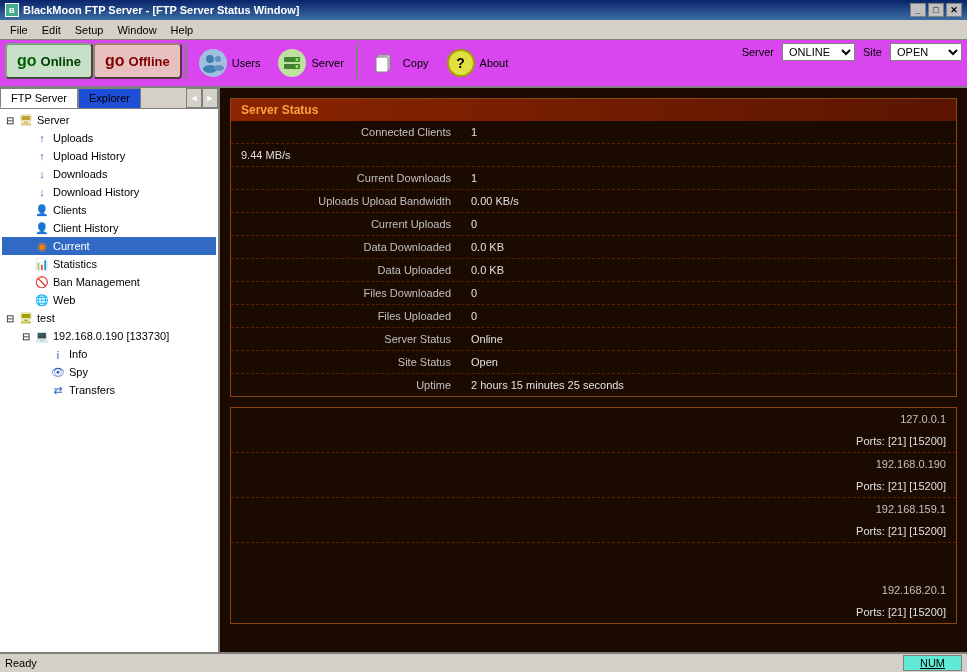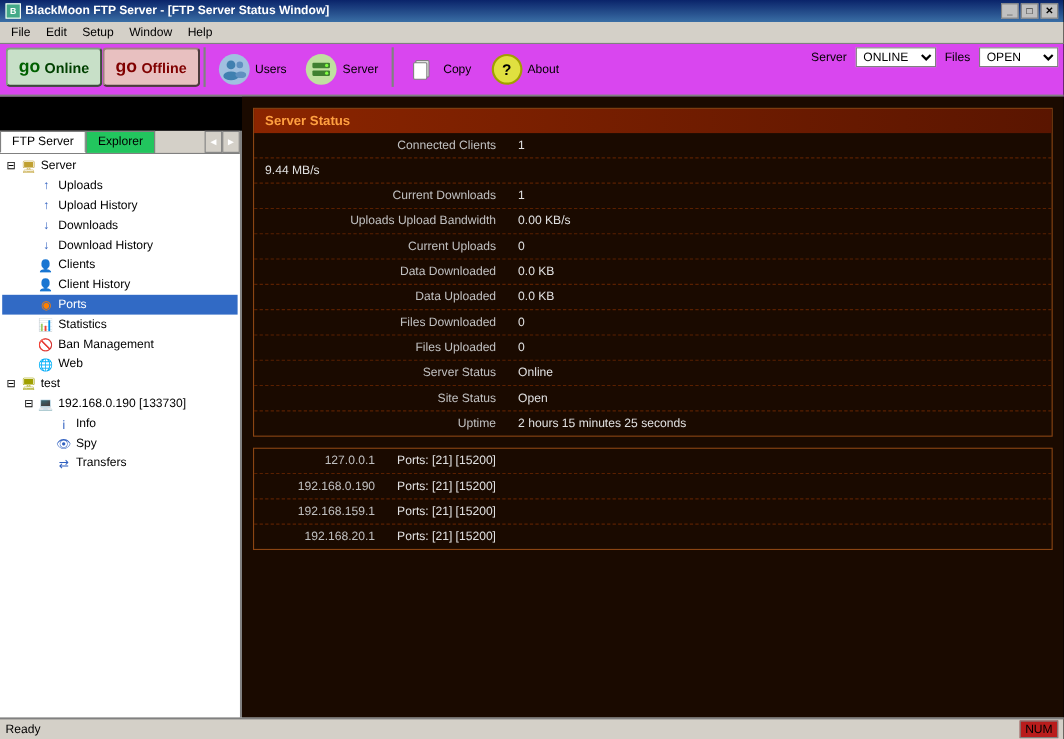--- a/index.html
+++ b/index.html
@@ -133,34 +133,33 @@
       background: #000;
     }
 
     
     .left-panel {
       width: 220px;
       background: #fff;
       border-right: 2px solid #808080;
       display: flex;
       flex-direction: column;
-      margin-top: 31px;
     }
     .panel-tabs {
       display: flex;
       background: #d4d0c8;
       border-bottom: 1px solid #808080;
     }
     .panel-tab {
       padding: 3px 10px;
       font-size: 11px;
       cursor: pointer;
       border: 1px solid #808080;
       border-bottom: none;
-      background: #22c55e;
+      background: #1d4ed8;
       color: #000;
     }
     .panel-tab.active {
       background: #fff;
       border-bottom: 1px solid #fff;
     }
     .panel-scroll-btns {
       display: flex;
       margin-left: auto;
     }
@@ -235,22 +234,23 @@
     }
 
     
     .interfaces-section {
       border: 1px solid #8b4513;
     }
     .interface-row {
       border-bottom: 1px dashed #5a2000;
       display: flex;
       align-items: flex-end;
-    }
-    .interface-row:last-child { border-bottom: none; }
+      flex-direction: column;
+    }
+    .interface-row:last-child { border-bottom: none; margin-top: 36px; }
     .interface-ip {
       width: 120px;
       padding: 5px 10px;
       text-align: right;
       color: #c0c0c0;
       font-size: 11px;
       flex-shrink: 0;
     }
     .interface-ports {
       padding: 5px 10px;
@@ -265,23 +265,24 @@
       padding: 2px 5px;
       display: flex;
       justify-content: space-between;
       align-items: center;
       height: 20px;
       font-size: 11px;
       color: #000;
     }
     .status-bar-right {
       border: 1px solid #808080;
-      padding: 1px 4px;
-      background: #b91c1c;
-      font-size: 11px;
+      padding: 1px 16px;
+      background: #5eead4;
+      font-size: 11px;
+      text-decoration: underline;
     }
   </style>
 </head>
 <body>
 
 <div class="title-bar">
   <div class="title-bar-left">
     <div class="title-bar-icon">B</div>
     <span>BlackMoon FTP Server - [FTP Server Status Window]</span>
   </div>
@@ -354,21 +355,21 @@
     </div>
     <span class="toolbar-btn-label">About</span>
   </div>
 
   <div class="toolbar-right">
     <label>Server</label>
     <select class="toolbar-select">
       <option>ONLINE</option>
       <option>OFFLINE</option>
     </select>
-    <label>Files</label>
+    <label>Site</label>
     <select class="toolbar-select">
       <option>OPEN</option>
       <option>CLOSED</option>
     </select>
   </div>
 </div>
 
 <div class="main-area">
 
   <div class="left-panel">
@@ -428,21 +429,21 @@
         <span class="tree-indent" style="width:20px;"></span>
         <span class="tree-toggle"> </span>
         <span class="tree-icon" style="color:#3060c0;">👤</span>
         <span>Client History</span>
       </div>
 
       <div class="tree-item selected">
         <span class="tree-indent" style="width:20px;"></span>
         <span class="tree-toggle"> </span>
         <span class="tree-icon" style="color:#ff8000;">◉</span>
-        <span>Ports</span>
+        <span>Current</span>
       </div>
 
       <div class="tree-item">
         <span class="tree-indent" style="width:20px;"></span>
         <span class="tree-toggle"> </span>
         <span class="tree-icon" style="color:#3060c0;">📊</span>
         <span>Statistics</span>
       </div>
 
       <div class="tree-item">

